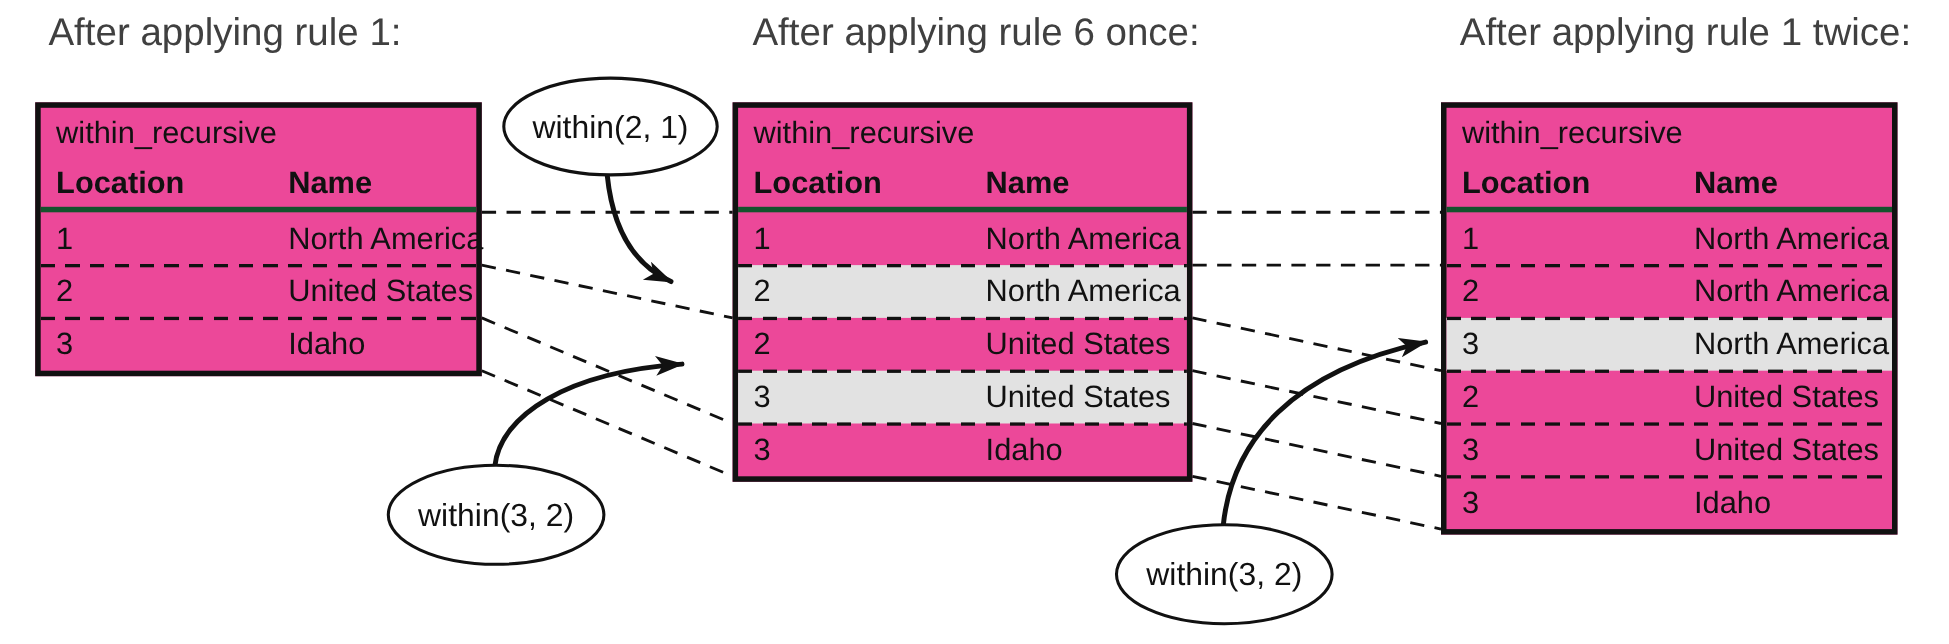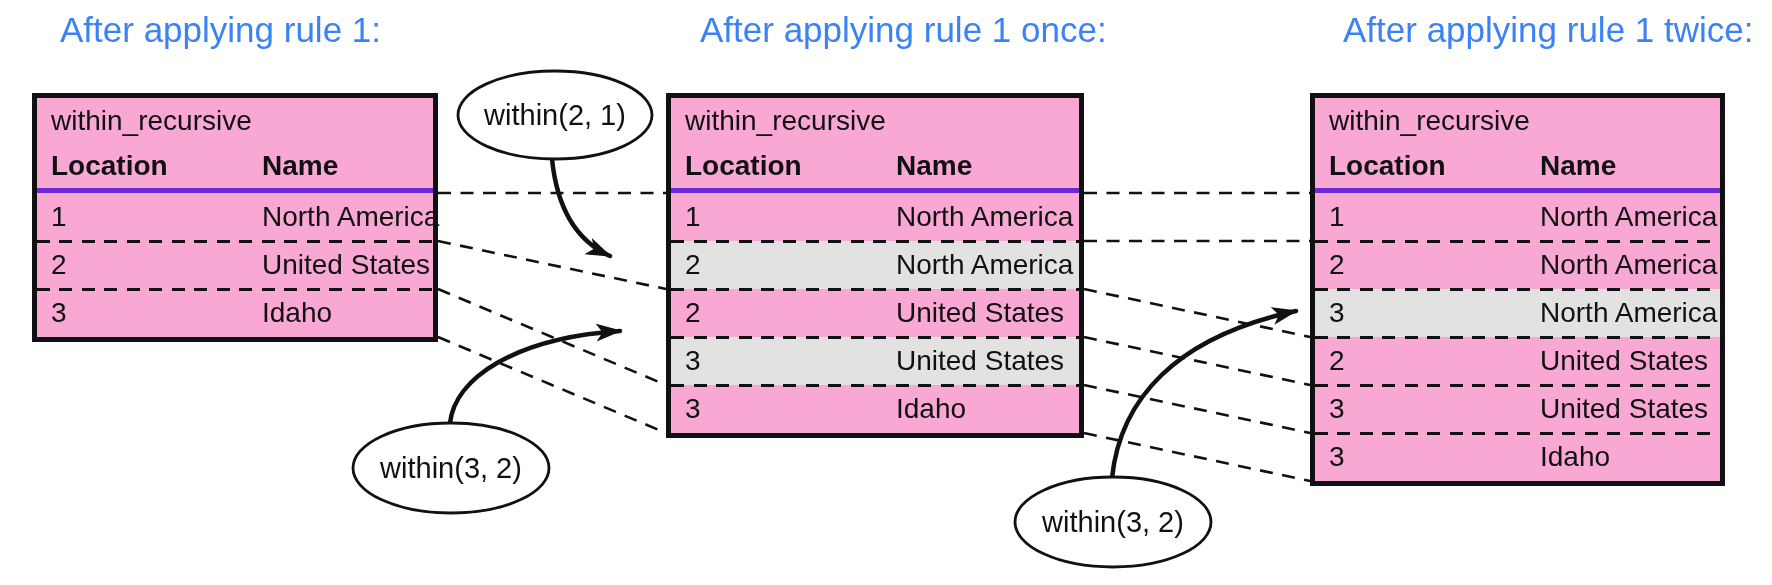--- a/index.html
+++ b/index.html
@@ -9,50 +9,49 @@
     background:#fff;
     font-family:"Liberation Sans", sans-serif;
     color:#111;
     overflow:hidden;
   }
   .panel-title{
     position:absolute;
     top:8px;
     font-size:35px;
     line-height:44px;
-    color:#3b82f6;
+    color:#404040;
     white-space:nowrap;
-    margin-left:16px;
   }
   #title-1{left:44px;}
   #title-2{left:684px;}
   #title-3{left:1327px;}
 
   .dtable{
     position:absolute;
     top:93px;
     box-sizing:border-box;
     border:5px solid #111;
-    background:#f9a8d4;
+    background:#ec4899;
     font-size:28px;
     z-index:2;
   }
   #table-1{left:32px;width:406px;}
   #table-2{left:666px;width:418px;}
   #table-3{left:1310px;width:415px;}
 
   .t-name{
     height:45px;
     display:flex;align-items:center;
     padding-left:14px;
     white-space:nowrap;
   }
   .t-head{
     height:45px;
-    border-bottom:5px solid #6d28d9;
+    border-bottom:5px solid #14532d;
     font-weight:bold;
     position:relative;
   }
   .t-head .cloc,.t-head .cname{top:50%;transform:translateY(-50%);}
   .cloc{position:absolute;left:14px;white-space:nowrap;}
   .cname{position:absolute;left:185px;white-space:nowrap;margin-left:40px;}
   .t-row{
     height:48px;
     position:relative;
   }
@@ -75,21 +74,21 @@
   .bubble{fill:#fff;stroke:#111;stroke-width:2.8;}
   .bubble-label{font-family:"Liberation Sans",sans-serif;font-size:29px;fill:#111;text-anchor:middle;}
   .arrow{stroke:#111;stroke-width:4.5;fill:none;stroke-linecap:round;}
 </style>
 </head>
 <body>
 
 <div id="figure">
 
   <div class="panel-title" id="title-1">After applying rule 1:</div>
-  <div class="panel-title" id="title-2">After applying rule 1 once:</div>
+  <div class="panel-title" id="title-2">After applying rule 6 once:</div>
   <div class="panel-title" id="title-3">After applying rule 1 twice:</div>
 
   <div class="dtable" id="table-1">
     <div class="t-name">within_recursive</div>
     <div class="t-head">
       <span class="cloc">Location</span>
       <span class="cname">Name</span>
     </div>
     <div class="t-row">
       <span class="cloc">1</span>

